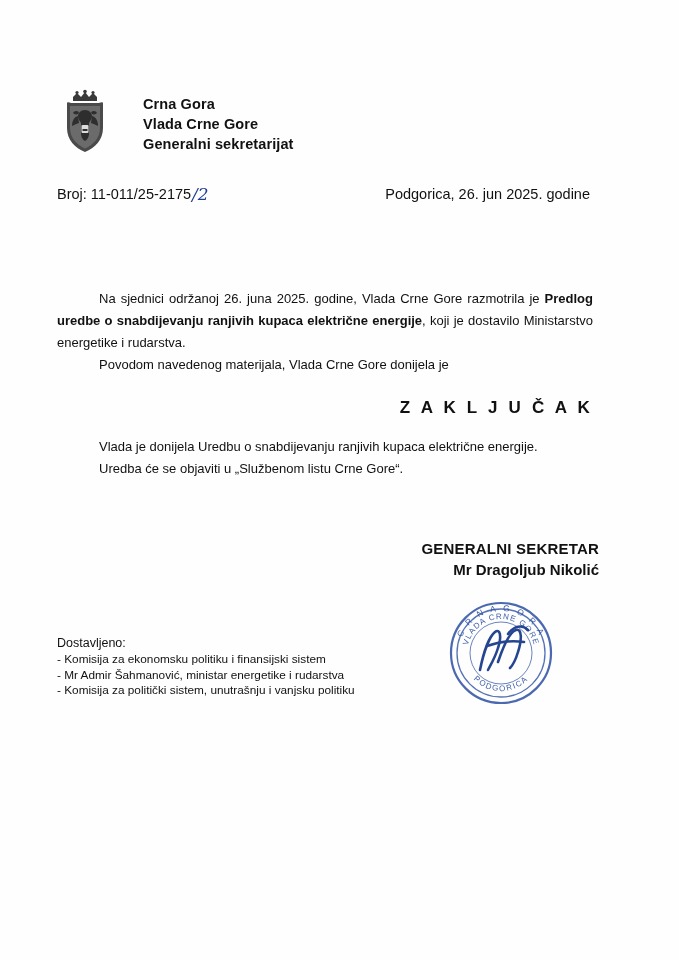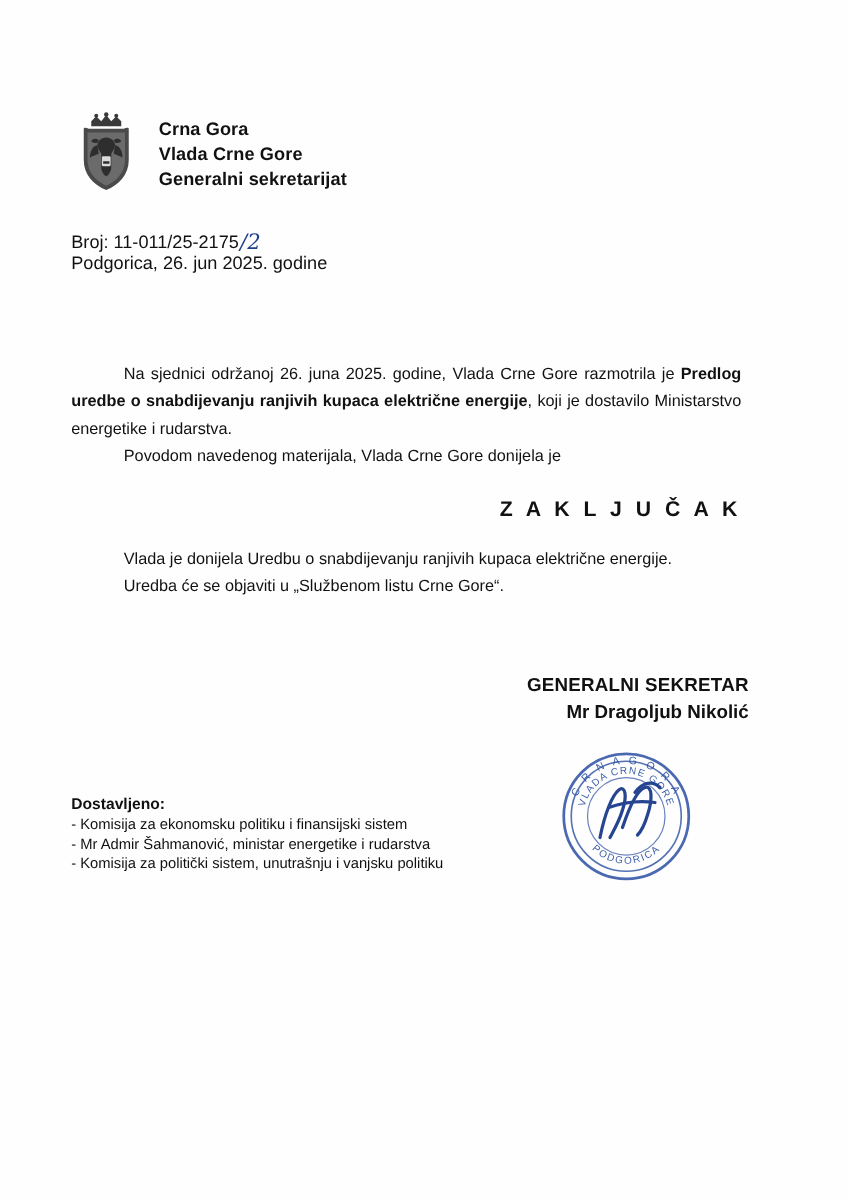--- a/index.html
+++ b/index.html
@@ -32,40 +32,40 @@
   }
   .coat {
     width: 56px;
     height: 68px;
     position: relative;
     flex: 0 0 auto;
   }
   .coat svg { display: block; }
   .org-lines {
     padding-top: 6px;
+    margin-left: 16px;
   }
   .org-lines div {
     font-size: 14.5px;
     font-weight: bold;
     line-height: 20px;
     letter-spacing: 0.1px;
     color: #111;
     white-space: nowrap;
   }
 
   
   .refrow {
     position: absolute;
     top: 183px;
     left: 57px;
     right: 57px;
     display: flex;
     justify-content: space-between;
     align-items: baseline;
-    flex-direction: column;
   }
   .refno {
     font-size: 14.5px;
     color: #111;
     position: relative;
     white-space: nowrap;
   }
   .refno .hand {
     font-family: "DejaVu Serif", serif;
     font-style: italic;
@@ -143,21 +143,21 @@
   .stamp svg { display:block; }
 
   
   .dist {
     position: absolute;
     top: 636px;
     left: 57px;
   }
   .dist .title {
     font-size: 12.5px;
-    font-weight: bold;
+    font-weight: normal;
     color: #111;
     margin-bottom: 2px;
   }
   .dist .line {
     font-size: 11.8px;
     line-height: 15.5px;
     color: #111;
     white-space: nowrap;
   }
 </style>

